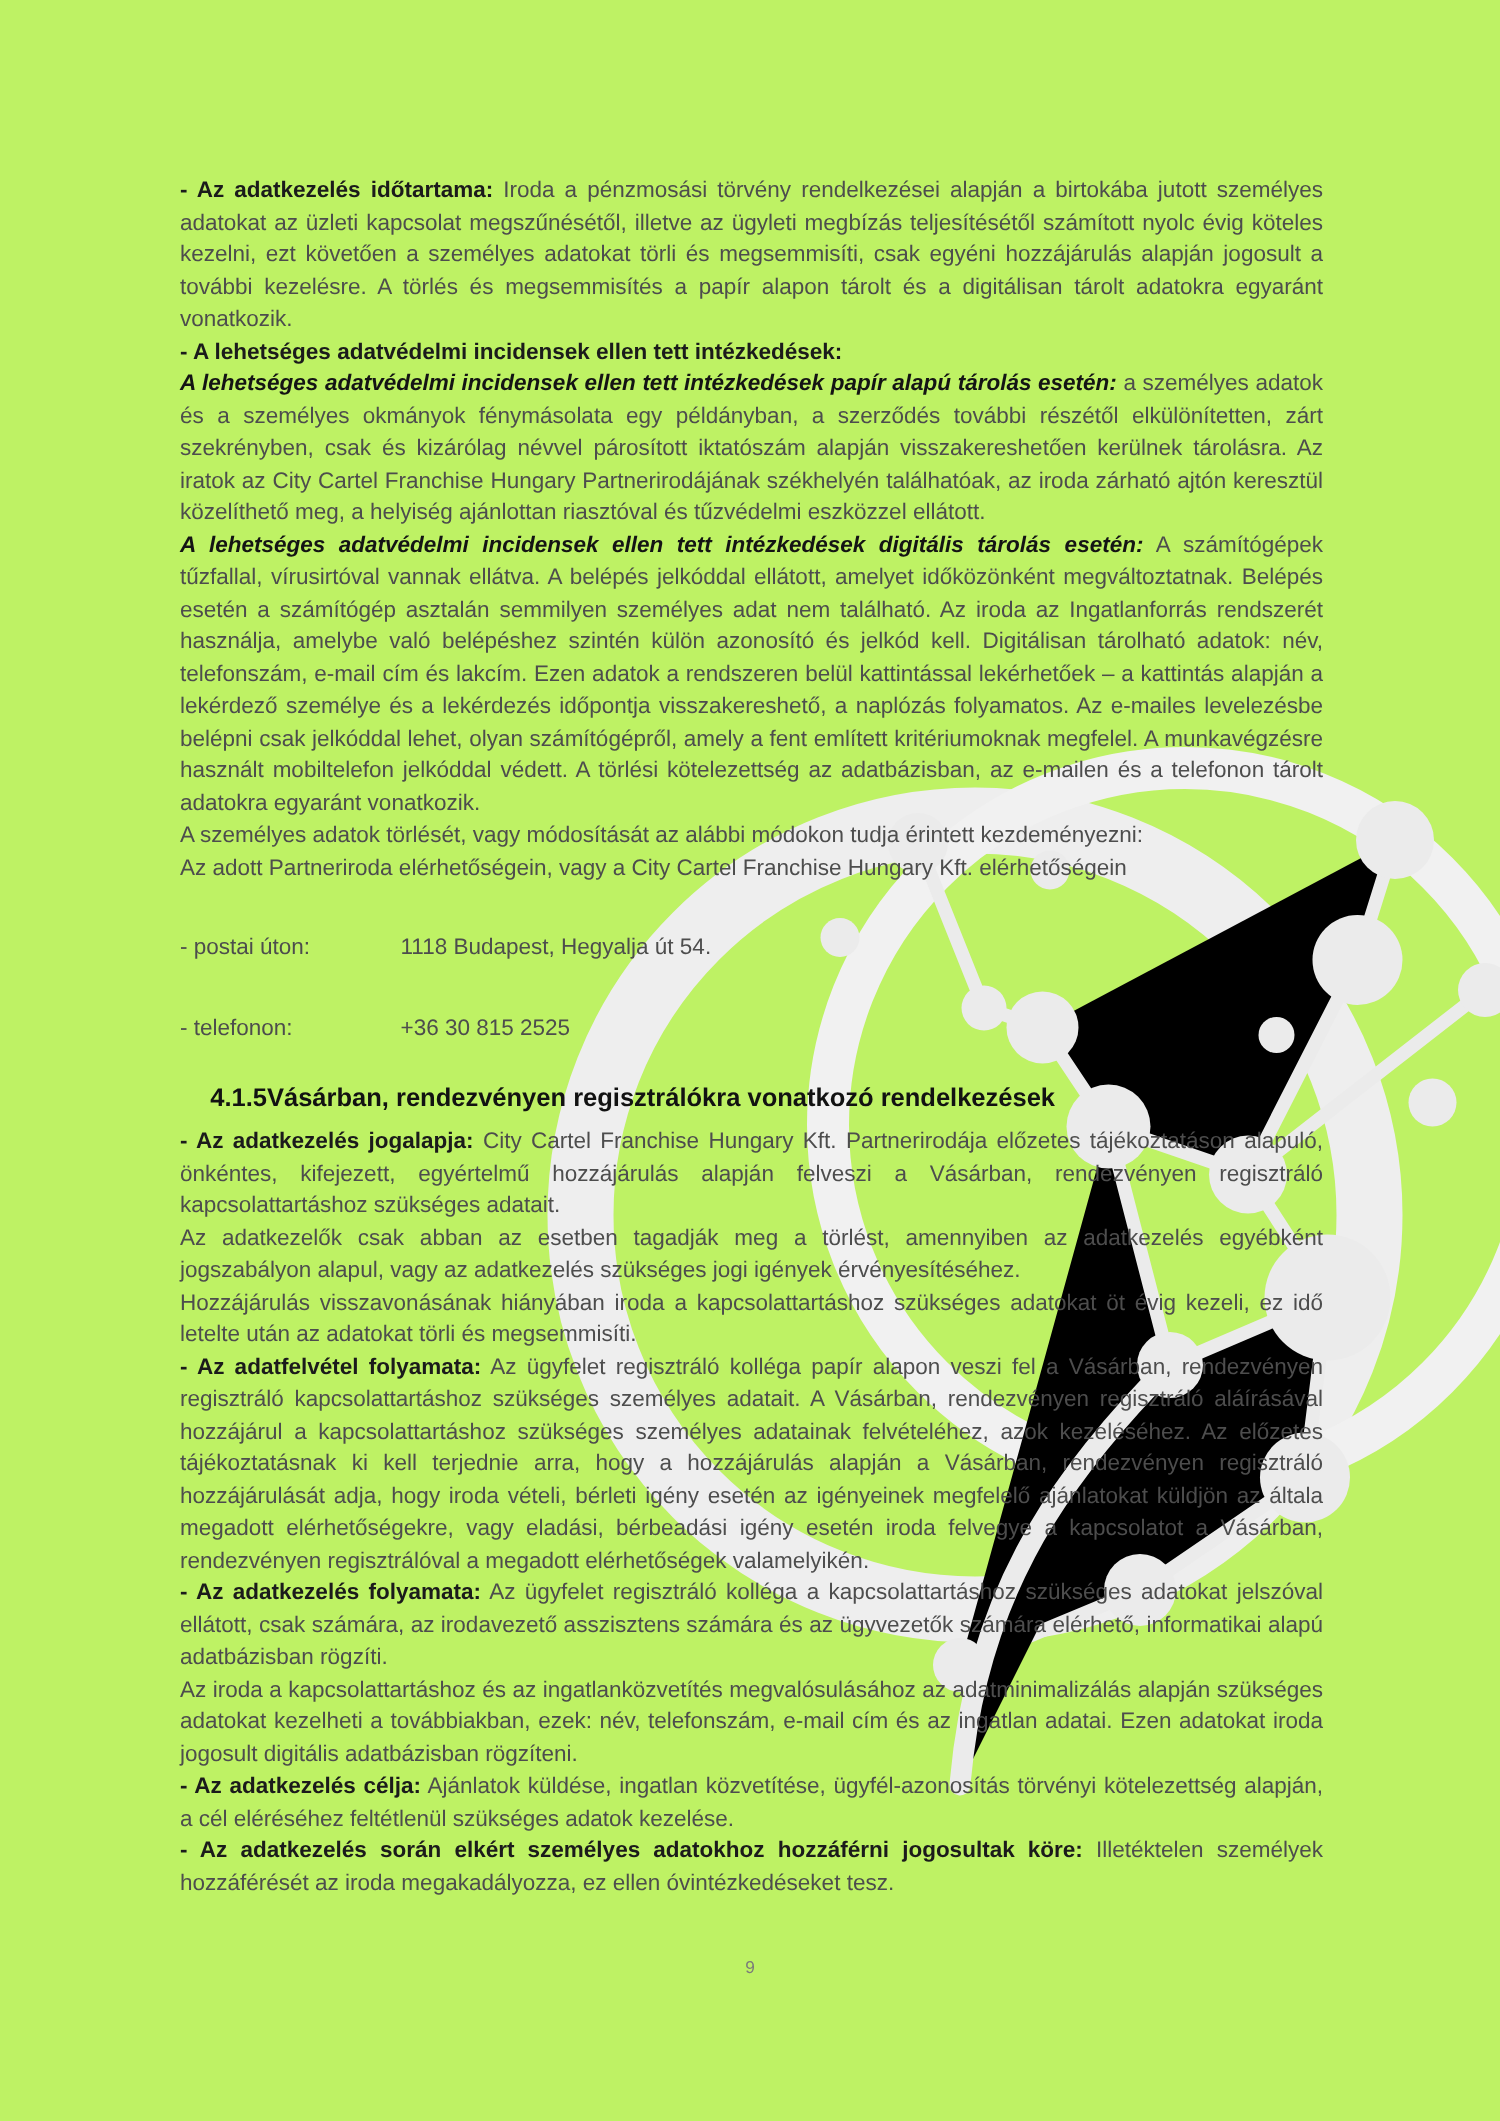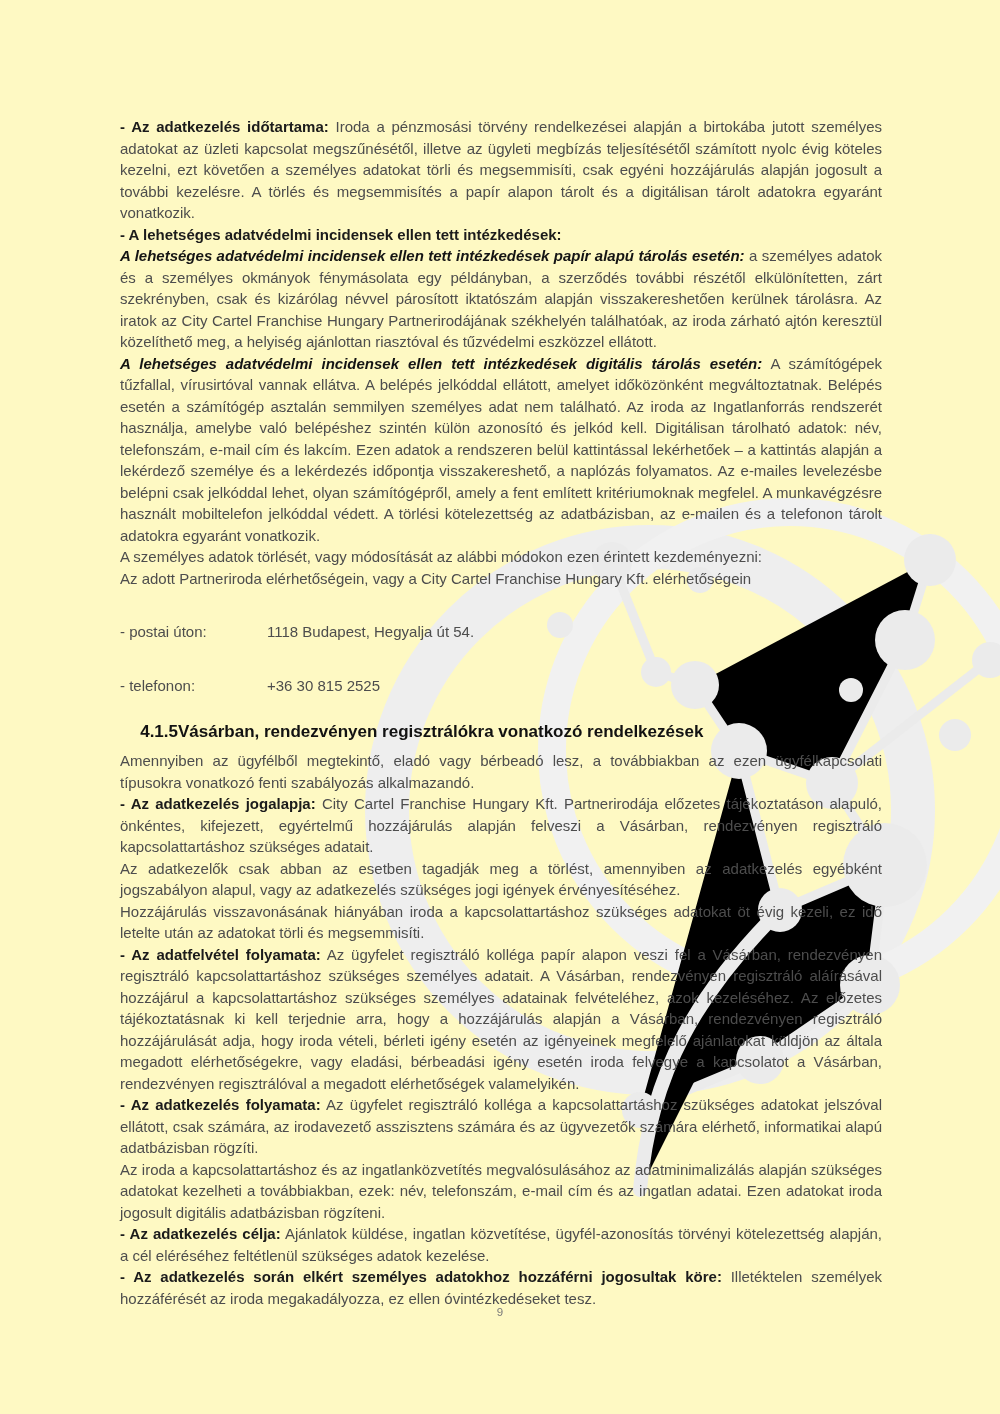--- a/index.html
+++ b/index.html
@@ -1,17 +1,17 @@
 <!DOCTYPE html>
 <html><head>
 <meta charset="utf-8">
 <style>
   html,body { margin:0; padding:0; background:#ffffff; }
   .page {
-    position:relative; width:1000px; height:1414px; background:#fef9c3;
+    position:relative; width:1000px; height:1414px; background:#bef264;
     overflow:hidden; font-family:"Liberation Sans", sans-serif;
   }
   .watermark { position:absolute; left:320px; top:430px; z-index:0; }
   .content { position:absolute; left:120px; top:116px; width:762px; z-index:1; }
   .content p {
     margin:0; font-size:15px; line-height:21.5px; color:#4d4d4d;
     text-align:justify;
   }
   .lead-bold { font-weight:700; color:#1b1b1b; }
   .lead-bi   { font-weight:700; font-style:italic; color:#141414; }
@@ -65,35 +65,34 @@
       <circle cx="440" cy="630" r="24"></circle>
       <circle cx="320" cy="680" r="18"></circle>
     </g>
   </svg>
 
   <div class="content">
       <p><span class="lead-bold">- Az adatkezelés időtartama:</span> <span>Iroda a pénzmosási törvény rendelkezései alapján a birtokába jutott személyes adatokat az üzleti kapcsolat megszűnésétől, illetve az ügyleti megbízás teljesítésétől számított nyolc évig köteles kezelni, ezt követően a személyes adatokat törli és megsemmisíti, csak egyéni hozzájárulás alapján jogosult a további kezelésre. A törlés és megsemmisítés a papír alapon tárolt és a digitálisan tárolt adatokra egyaránt vonatkozik.</span></p>
       <p><span class="lead-bold">- A lehetséges adatvédelmi incidensek ellen tett intézkedések:</span></p>
       <p><span class="lead-bi">A lehetséges adatvédelmi incidensek ellen tett intézkedések papír alapú tárolás esetén:</span> <span>a személyes adatok és a személyes okmányok fénymásolata egy példányban, a szerződés további részétől elkülönítetten, zárt szekrényben, csak és kizárólag névvel párosított iktatószám alapján visszakereshetően kerülnek tárolásra. Az iratok az City Cartel Franchise Hungary Partnerirodájának székhelyén találhatóak, az iroda zárható ajtón keresztül közelíthető meg, a helyiség ajánlottan riasztóval és tűzvédelmi eszközzel ellátott.</span></p>
       <p><span class="lead-bi">A lehetséges adatvédelmi incidensek ellen tett intézkedések digitális tárolás esetén:</span> <span>A számítógépek tűzfallal, vírusirtóval vannak ellátva. A belépés jelkóddal ellátott, amelyet időközönként megváltoztatnak. Belépés esetén a számítógép asztalán semmilyen személyes adat nem található. Az iroda az Ingatlanforrás rendszerét használja, amelybe való belépéshez szintén külön azonosító és jelkód kell. Digitálisan tárolható adatok: név, telefonszám, e-mail cím és lakcím. Ezen adatok a rendszeren belül kattintással lekérhetőek – a kattintás alapján a lekérdező személye és a lekérdezés időpontja visszakereshető, a naplózás folyamatos. Az e-mailes levelezésbe belépni csak jelkóddal lehet, olyan számítógépről, amely a fent említett kritériumoknak megfelel. A munkavégzésre használt mobiltelefon jelkóddal védett. A törlési kötelezettség az adatbázisban, az e-mailen és a telefonon tárolt adatokra egyaránt vonatkozik.</span></p>
-      <p><span>A személyes adatok törlését, vagy módosítását az alábbi módokon ezen érintett kezdeményezni:</span></p>
+      <p><span>A személyes adatok törlését, vagy módosítását az alábbi módokon tudja érintett kezdeményezni:</span></p>
       <p><span>Az adott Partneriroda elérhetőségein, vagy a City Cartel Franchise Hungary Kft. elérhetőségein</span></p>
       <div class="contact-row">
         <span class="label">- postai úton:</span>
         <span>1118 Budapest, Hegyalja út 54.</span>
       </div>
       <div class="contact-row">
         <span class="label">- telefonon:</span>
         <span>+36 30 815 2525</span>
       </div>
       <div class="section-heading">
         <span class="num">4.1.5</span>
         <span>Vásárban, rendezvényen regisztrálókra vonatkozó rendelkezések</span>
       </div>
-      <p><span>Amennyiben az ügyfélből megtekintő, eladó vagy bérbeadó lesz, a továbbiakban az ezen ügyfélkapcsolati típusokra vonatkozó fenti szabályozás alkalmazandó.</span></p>
       <p><span class="lead-bold">- Az adatkezelés jogalapja:</span> <span>City Cartel Franchise Hungary Kft. Partnerirodája előzetes tájékoztatáson alapuló, önkéntes, kifejezett, egyértelmű hozzájárulás alapján felveszi a Vásárban, rendezvényen regisztráló kapcsolattartáshoz szükséges adatait.</span></p>
       <p><span>Az adatkezelők csak abban az esetben tagadják meg a törlést, amennyiben az adatkezelés egyébként jogszabályon alapul, vagy az adatkezelés szükséges jogi igények érvényesítéséhez.</span></p>
       <p><span>Hozzájárulás visszavonásának hiányában iroda a kapcsolattartáshoz szükséges adatokat öt évig kezeli, ez idő letelte után az adatokat törli és megsemmisíti.</span></p>
       <p><span class="lead-bold">- Az adatfelvétel folyamata:</span> <span>Az ügyfelet regisztráló kolléga papír alapon veszi fel a Vásárban, rendezvényen regisztráló kapcsolattartáshoz szükséges személyes adatait. A Vásárban, rendezvényen regisztráló aláírásával hozzájárul a kapcsolattartáshoz szükséges személyes adatainak felvételéhez, azok kezeléséhez. Az előzetes tájékoztatásnak ki kell terjednie arra, hogy a hozzájárulás alapján a Vásárban, rendezvényen regisztráló hozzájárulását adja, hogy iroda vételi, bérleti igény esetén az igényeinek megfelelő ajánlatokat küldjön az általa megadott elérhetőségekre, vagy eladási, bérbeadási igény esetén iroda felvegye a kapcsolatot a Vásárban, rendezvényen regisztrálóval a megadott elérhetőségek valamelyikén.</span></p>
       <p><span class="lead-bold">- Az adatkezelés folyamata:</span> <span>Az ügyfelet regisztráló kolléga a kapcsolattartáshoz szükséges adatokat jelszóval ellátott, csak számára, az irodavezető asszisztens számára és az ügyvezetők számára elérhető, informatikai alapú adatbázisban rögzíti.</span></p>
       <p><span>Az iroda a kapcsolattartáshoz és az ingatlanközvetítés megvalósulásához az adatminimalizálás alapján szükséges adatokat kezelheti a továbbiakban, ezek: név, telefonszám, e-mail cím és az ingatlan adatai. Ezen adatokat iroda jogosult digitális adatbázisban rögzíteni.</span></p>
       <p><span class="lead-bold">- Az adatkezelés célja:</span> <span>Ajánlatok küldése, ingatlan közvetítése, ügyfél-azonosítás törvényi kötelezettség alapján, a cél eléréséhez feltétlenül szükséges adatok kezelése.</span></p>
       <p><span class="lead-bold">- Az adatkezelés során elkért személyes adatokhoz hozzáférni jogosultak köre:</span> <span>Illetéktelen személyek hozzáférését az iroda megakadályozza, ez ellen óvintézkedéseket tesz.</span></p>
     </div>
 

